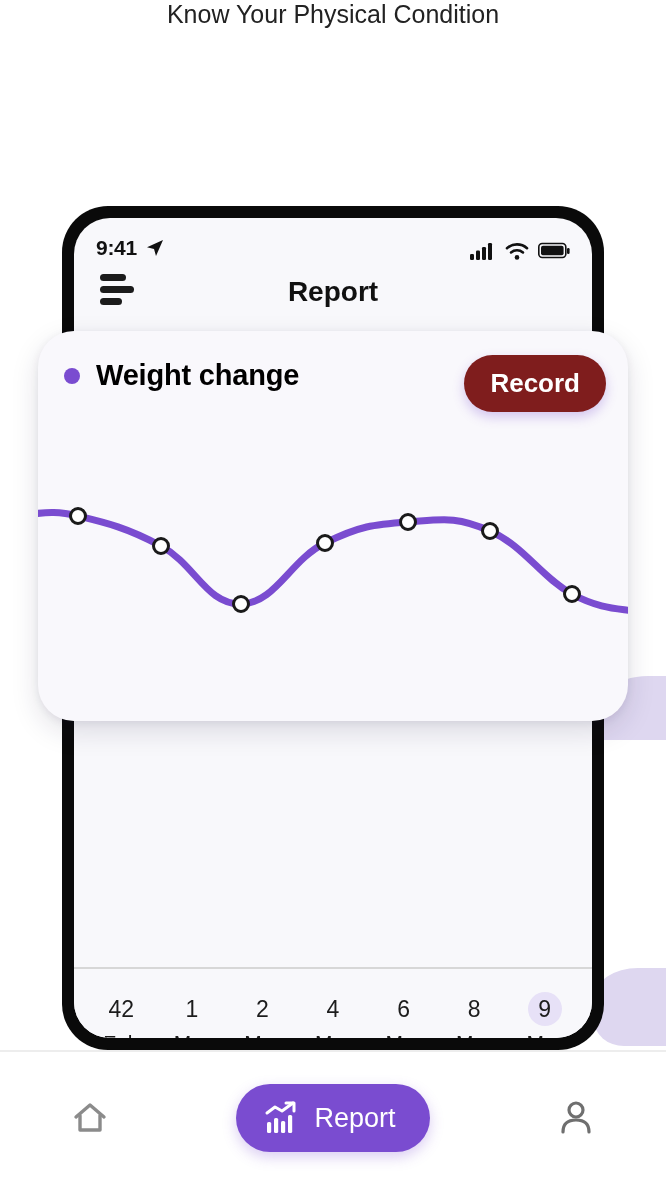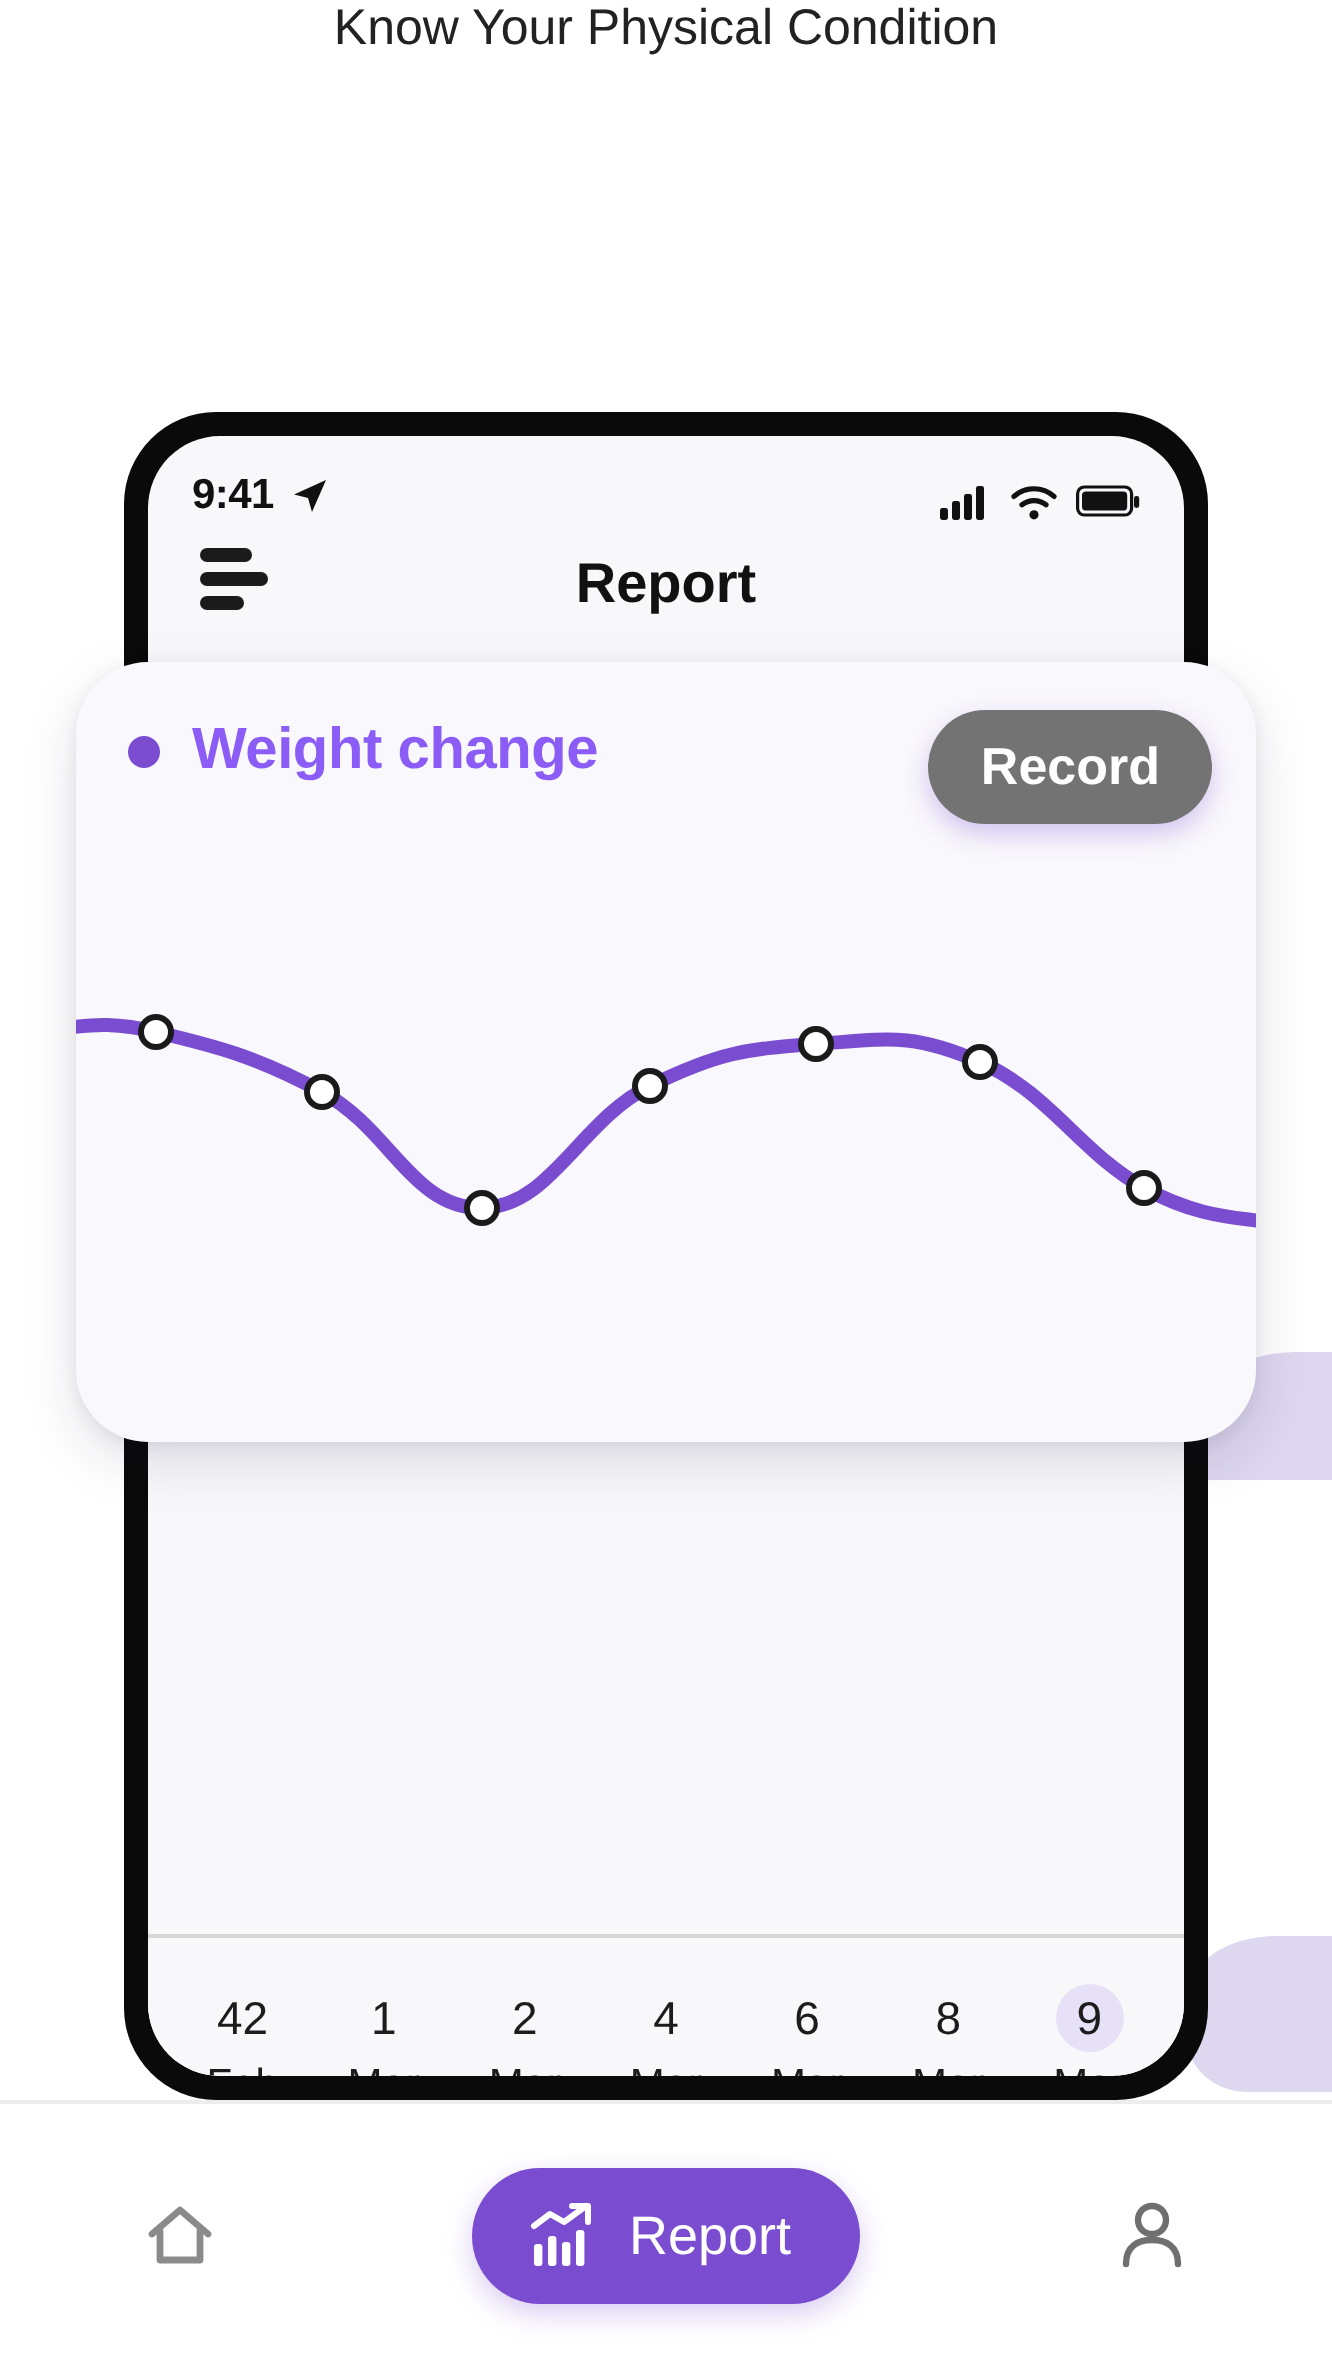--- a/index.html
+++ b/index.html
@@ -101,25 +101,25 @@
     position:absolute; left: 38px; top: 331px;
     width: 590px; height: 390px;
     background: #f9f8fc;
     border-radius: 36px;
     box-shadow: 0 10px 28px rgba(30,20,60,.13), 0 2px 8px rgba(30,20,60,.07);
     z-index: 5; overflow:hidden;
   }
   .cc-head { position:absolute; top: 28px; left: 26px; right: 22px; }
   .cc-title-row { display:flex; align-items:center; }
   .cc-dot { width:16px; height:16px; border-radius:50%; background:#7a4cd0; margin-right:16px; }
-  .cc-title { font-size:29px; font-weight:700; color:#8b5cf6; letter-spacing:-.2px; }
+  .cc-title { font-size:29px; font-weight:700; color:#000000; letter-spacing:-.2px; }
   .cc-unit { margin-left:32px; margin-top:10px; font-size:19px; color:#9c9c9c; letter-spacing:1px; }
   .record-btn {
     position:absolute; right: 22px; top: 24px;
-    background:#737373; color:#fff;
+    background:#7f1d1d; color:#fff;
     border:none; border-radius: 30px;
     padding: 13px 26px;
     font-family:"Liberation Sans", sans-serif;
     font-size:26px; font-weight:700;
     box-shadow: 0 5px 12px rgba(122,76,208,.30);
     cursor:pointer;
   }
   .chart-area { position:absolute; left:0; top: 150px; width: 590px; height: 200px; }
 
   

